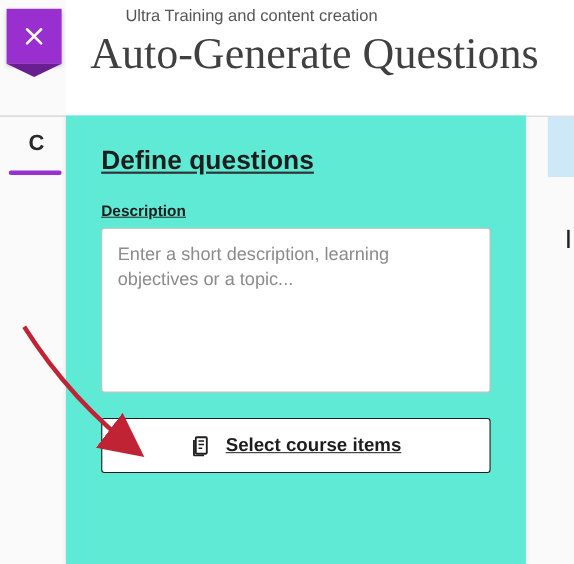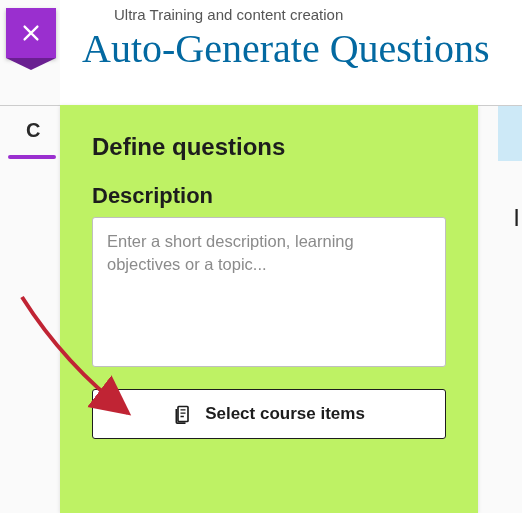--- a/index.html
+++ b/index.html
@@ -101,35 +101,36 @@
   .hdr .crumb {
     font-size: 15px;
     color: #555;
     margin-bottom: 2px;
     margin-left: 32px;
   }
   .hdr .title {
     font-family: Georgia, "Times New Roman", serif;
     font-size: 40px;
     font-weight: 400;
-    color: #0369a1;
+    color: #404040;
     white-space: nowrap;
   }
 
   
   .panel {
     position: absolute;
     left: 60px;
     top: 105px;
     right: 44px;
     bottom: 0;
-    background: #bef264;
+    background: #5eead4;
     box-shadow: 0 1px 4px rgba(0,0,0,0.12);
     padding: 28px 32px 20px 32px;
     overflow: hidden;
+    text-decoration: underline;
   }
   .scroll-track {
     position: absolute;
     right: 46px;
     top: 106px;
     width: 14px;
     bottom: 0;
     background: #f0f0f0;
   }
   .scroll-thumb {
@@ -143,21 +144,21 @@
   }
 
   .section-h {
     font-size: 24px;
     font-weight: 700;
     color: #1d1d1d;
     margin-bottom: 22px;
   }
 
   .field-label {
-    font-size: 22px;
+    font-size: 14px;
     font-weight: 700;
     color: #1d1d1d;
     margin-bottom: 8px;
   }
 
   .desc-box {
     width: 100%;
     height: 150px;
     border: 1px solid #bfbfbf;
     border-radius: 3px;

